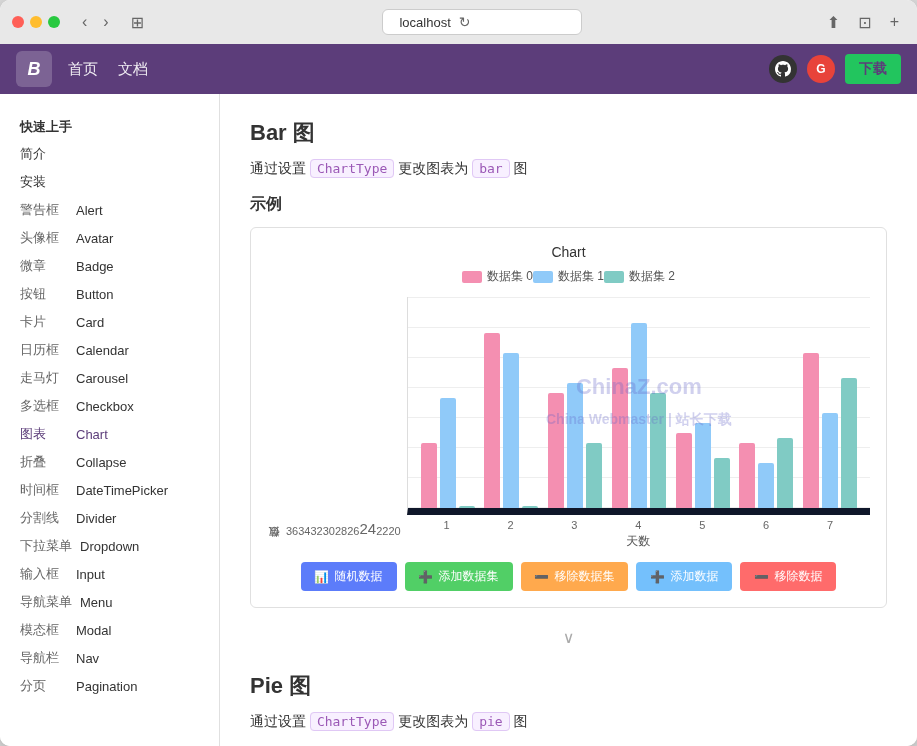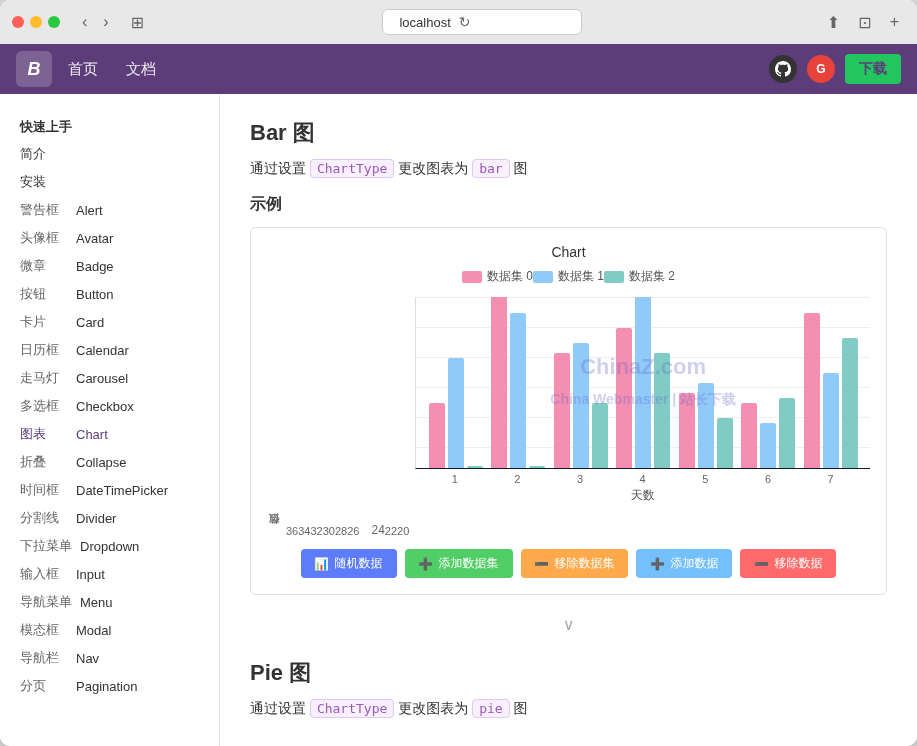--- a/index.html
+++ b/index.html
@@ -19,21 +19,21 @@
     .titlebar-share { background: none; border: none; font-size: 16px; color: #666; margin-left: 8px; }
     .titlebar-center { flex: 1; display: flex; justify-content: center; align-items: center; gap: 8px; }
     .url-bar { background: #fff; border: 1px solid #ccc; border-radius: 6px; padding: 4px 16px; font-size: 13px; color: #333; min-width: 200px; text-align: center; display: flex; align-items: center; gap: 8px; }
     .refresh-btn { background: none; border: none; color: #666; cursor: pointer; font-size: 14px; }
     .titlebar-right { display: flex; gap: 6px; }
     .titlebar-action { background: none; border: none; color: #666; cursor: pointer; font-size: 16px; padding: 2px 6px; }
 
     
     .app-header { background: #5c3d7a; height: 50px; display: flex; align-items: center; padding: 0 16px; gap: 16px; flex-shrink: 0; }
     .brand-logo { width: 36px; height: 36px; background: rgba(255,255,255,0.2); border-radius: 6px; display: flex; align-items: center; justify-content: center; color: #fff; font-weight: bold; font-size: 18px; font-style: italic; }
-    .header-nav { display: flex; gap: 28px; text-align: center; }
+    .header-nav { display: flex; gap: 20px; text-align: center; }
     .header-nav a { color: rgba(255,255,255,0.9); text-decoration: none; font-size: 15px; }
     .header-right { margin-left: auto; display: flex; align-items: center; gap: 10px; }
     .github-icon, .circle-icon { width: 28px; height: 28px; border-radius: 50%; display: flex; align-items: center; justify-content: center; cursor: pointer; }
     .github-icon { background: #333; color: #fff; font-size: 14px; }
     .circle-icon { background: #e8433a; color: #fff; font-size: 12px; font-weight: bold; }
     .download-btn { background: #22c55e; color: #5c3d7a; border: none; border-radius: 4px; padding: 6px 14px; font-size: 14px; font-weight: bold; cursor: pointer; }
 
     
     .main-layout { display: flex; flex: 1; overflow: hidden; }
 
@@ -260,27 +260,27 @@
                 <div style="writing-mode: vertical-rl; transform: rotate(180deg); font-size: 11px; color: #666; margin-bottom: 4px; flex:1; display:flex; align-items:center;">数值</div>
               </div>
               <div style="display:flex; flex-direction: column;">
                 <div style="display:flex; flex-direction: row; justify-content: space-between; height: 240px; align-items: flex-end; padding-right: 6px;">
                   <span style="font-size:11px;color:#666;">36</span>
                   <span style="font-size:11px;color:#666;">34</span>
                   <span style="font-size:11px;color:#666;">32</span>
                   <span style="font-size:11px;color:#666;">30</span>
                   <span style="font-size:11px;color:#666;">28</span>
                   <span style="font-size:11px;color:#666;">26</span>
-                  <span style="font-size:12px;color:#666;margin-left:12px;">24</span>
+                  <span style="font-size:15px;color:#666;">24</span>
                   <span style="font-size:11px;color:#666;">22</span>
                   <span style="font-size:11px;color:#666;">20</span>
                 </div>
               </div>
               <div style="flex:1; position:relative;">
-                <div class="chart-grid" style="position:relative; height:172px; border-left:1px solid #ddd; border-bottom:1px solid #0f172a; overflow:hidden;">
+                <div class="chart-grid" style="position:relative; height:218px; border-left:1px solid #ddd; border-bottom:7px solid #0f172a; overflow:hidden;">
 
                   <div style="position:absolute; top:0; left:0; right:0; border-top:1px solid #eee;"></div>
                   <div style="position:absolute; top:30px; left:0; right:0; border-top:1px solid #eee;"></div>
                   <div style="position:absolute; top:60px; left:0; right:0; border-top:1px solid #eee;"></div>
                   <div style="position:absolute; top:90px; left:0; right:0; border-top:1px solid #eee;"></div>
                   <div style="position:absolute; top:120px; left:0; right:0; border-top:1px solid #eee;"></div>
                   <div style="position:absolute; top:150px; left:0; right:0; border-top:1px solid #eee;"></div>
                   <div style="position:absolute; top:180px; left:0; right:0; border-top:1px solid #eee;"></div>
                   <div style="position:absolute; top:210px; left:0; right:0; border-top:1px solid #eee;"></div>
 

